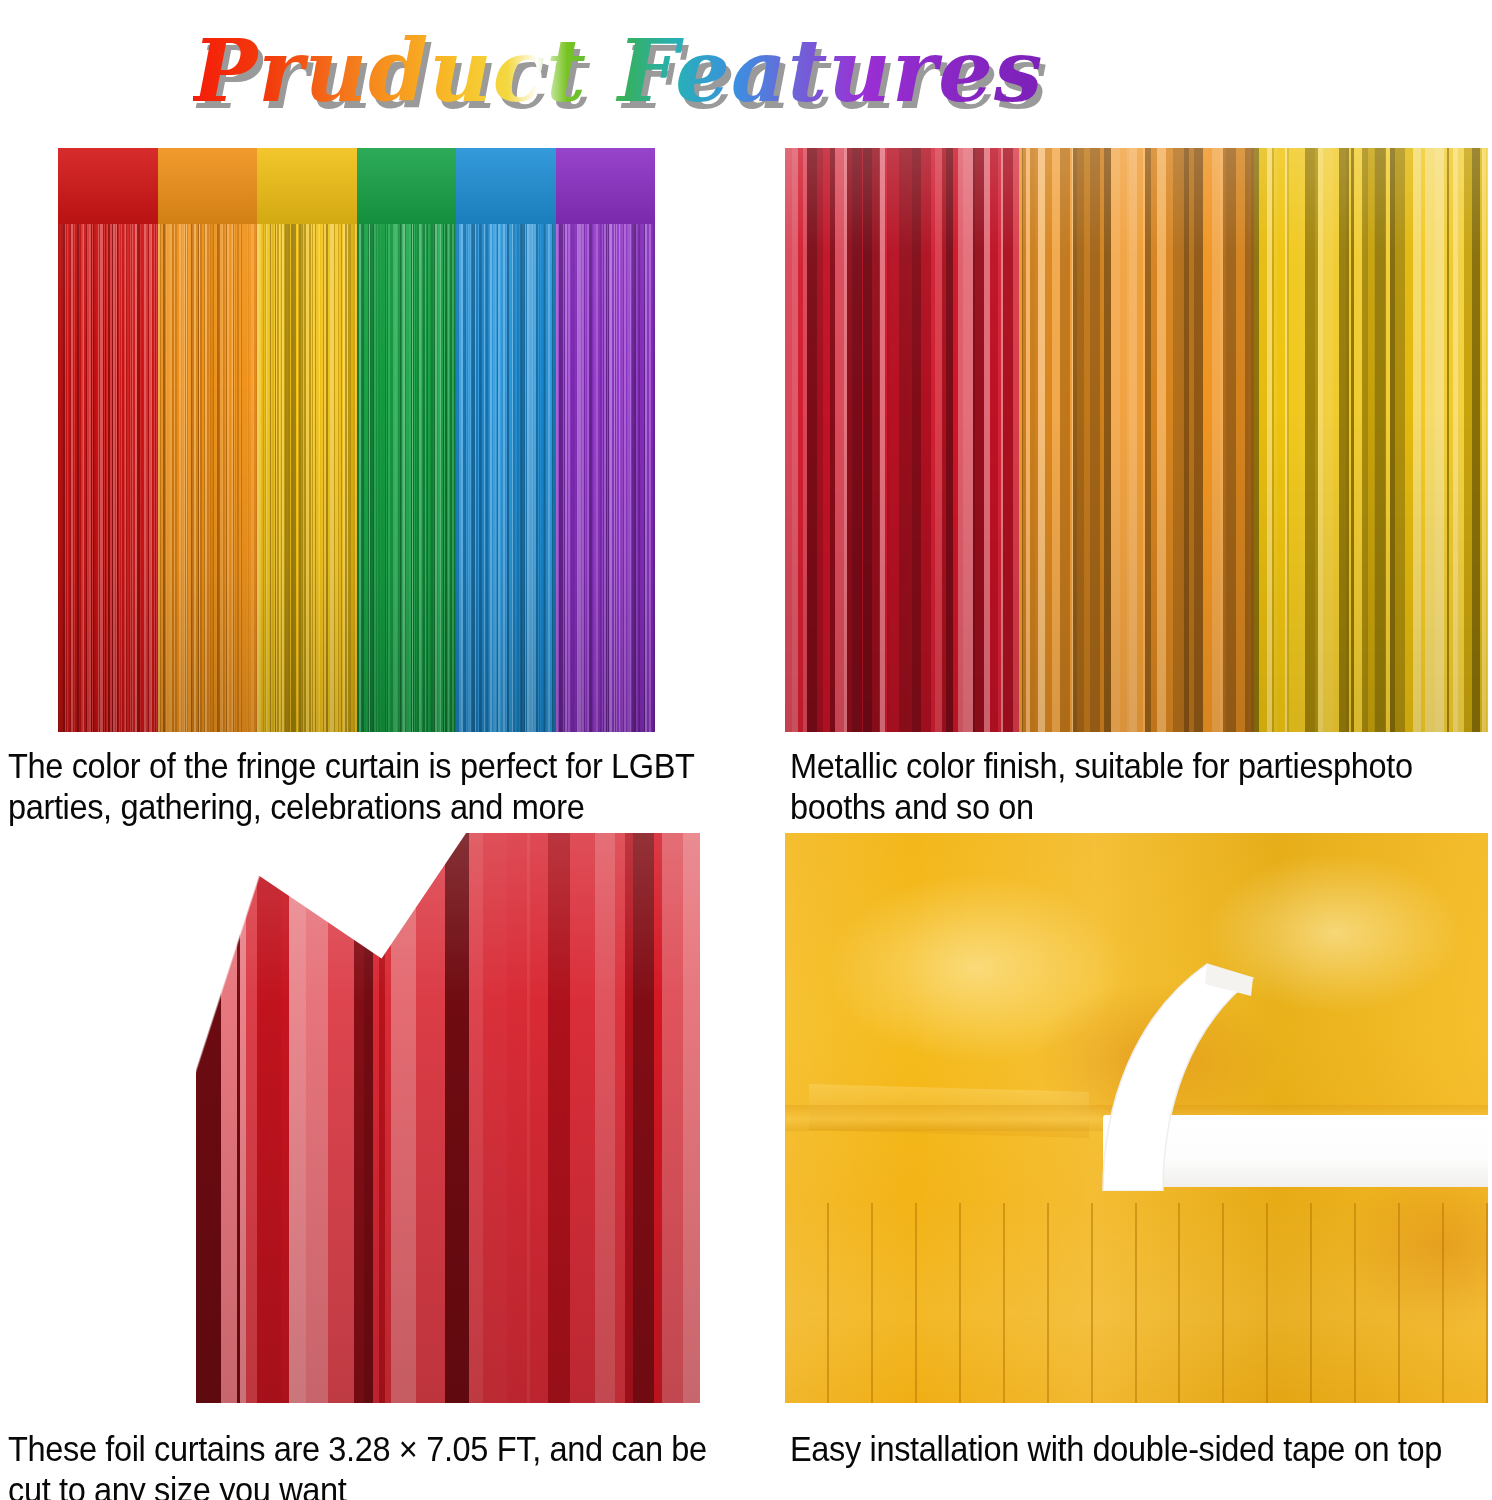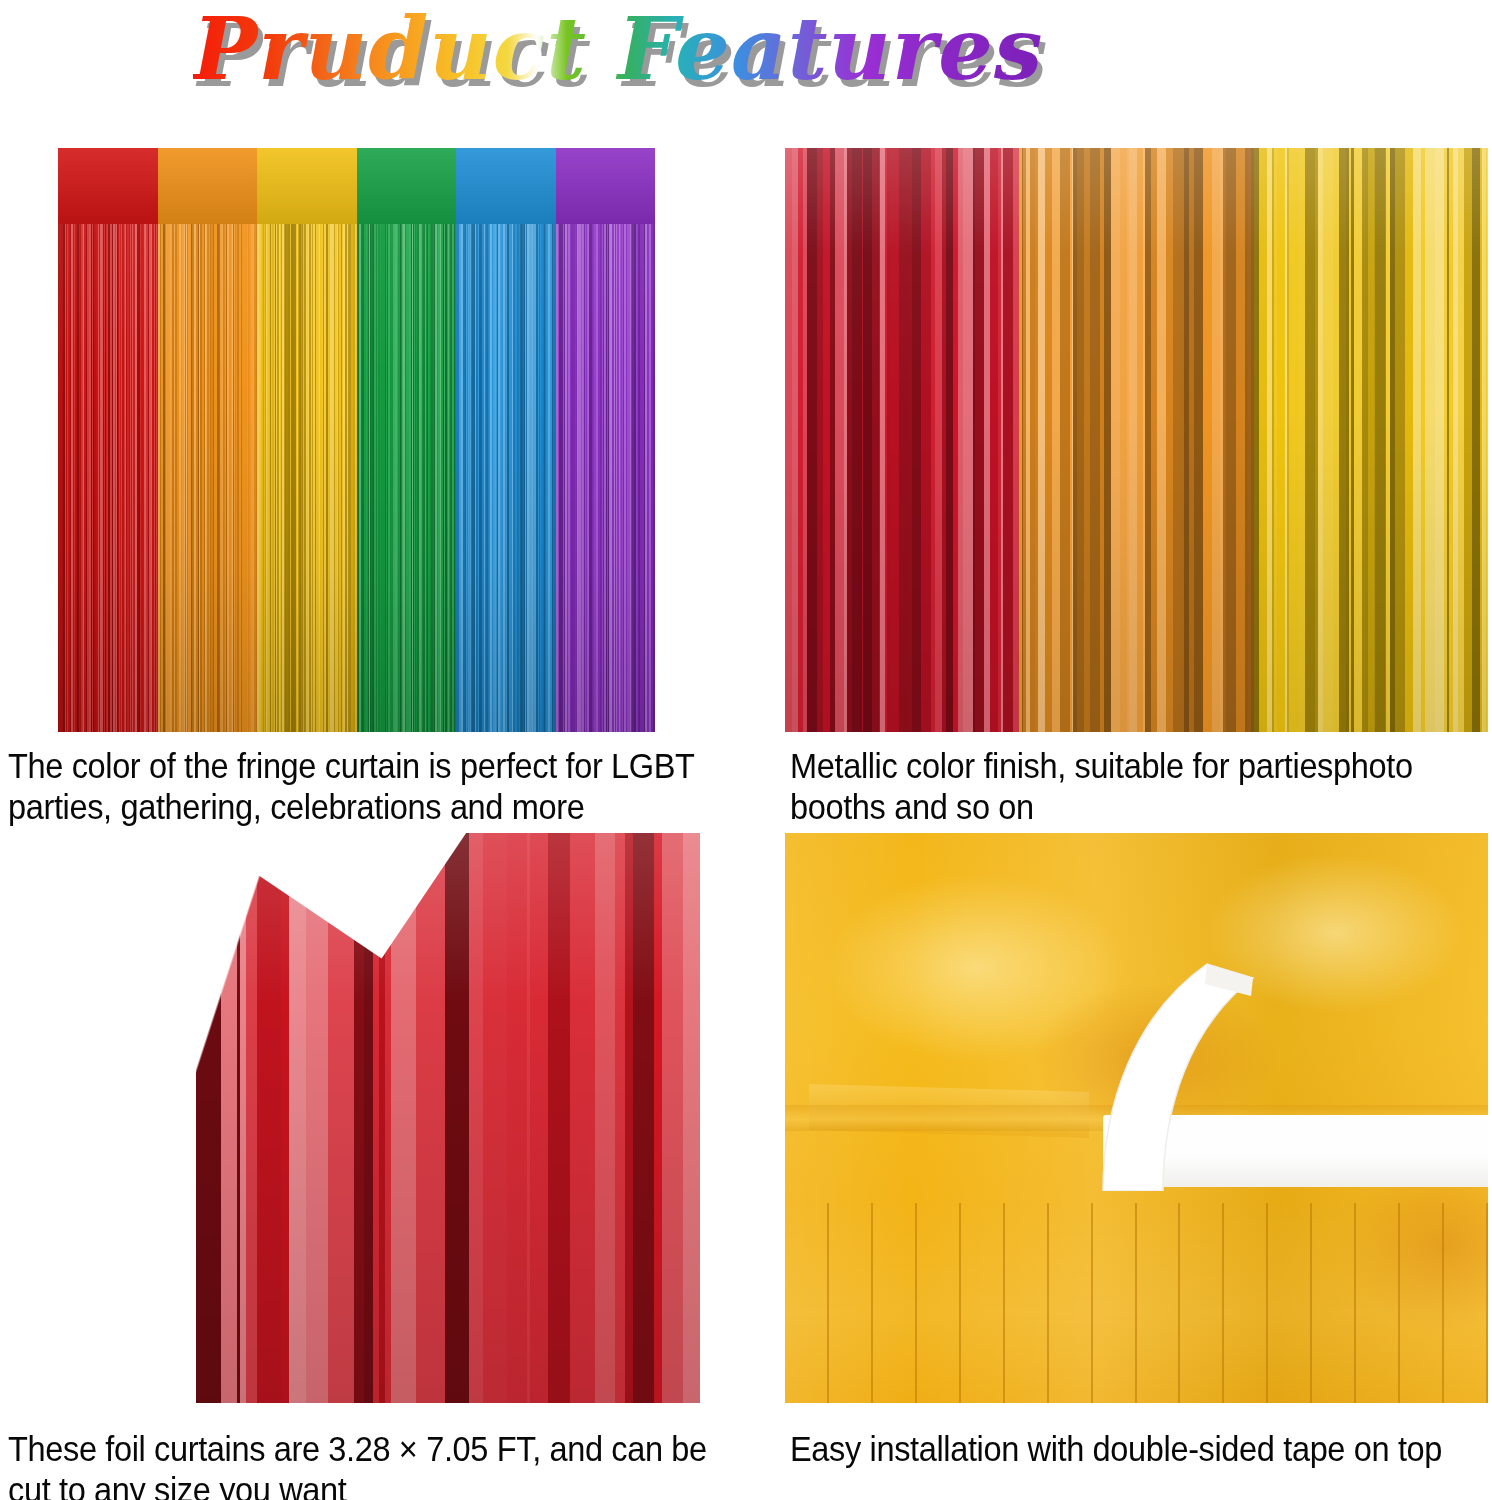--- a/index.html
+++ b/index.html
@@ -16,21 +16,21 @@
   }
 
   
   .title-wrap {
     position: absolute;
     left: 0;
     top: 6px;
     width: 1236px;
     height: 108px;
     display: flex;
-    align-items: flex-start;
+    align-items: flex-end;
     justify-content: center;
   }
   .title {
     font-family: "DejaVu Serif", serif;
     font-weight: bold;
     font-style: italic;
     font-size: 86px;
     line-height: 1;
     letter-spacing: 1px;
     white-space: nowrap;

